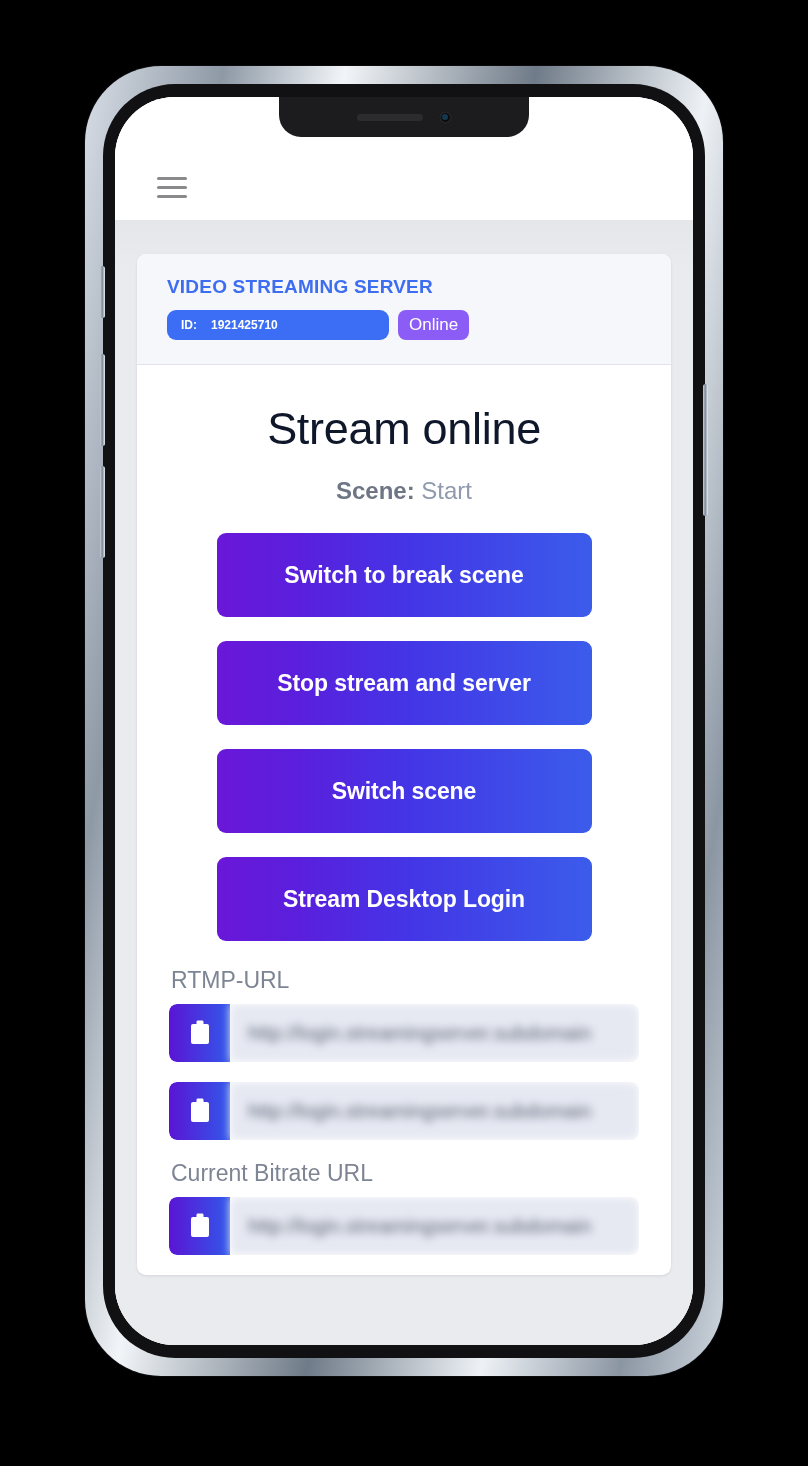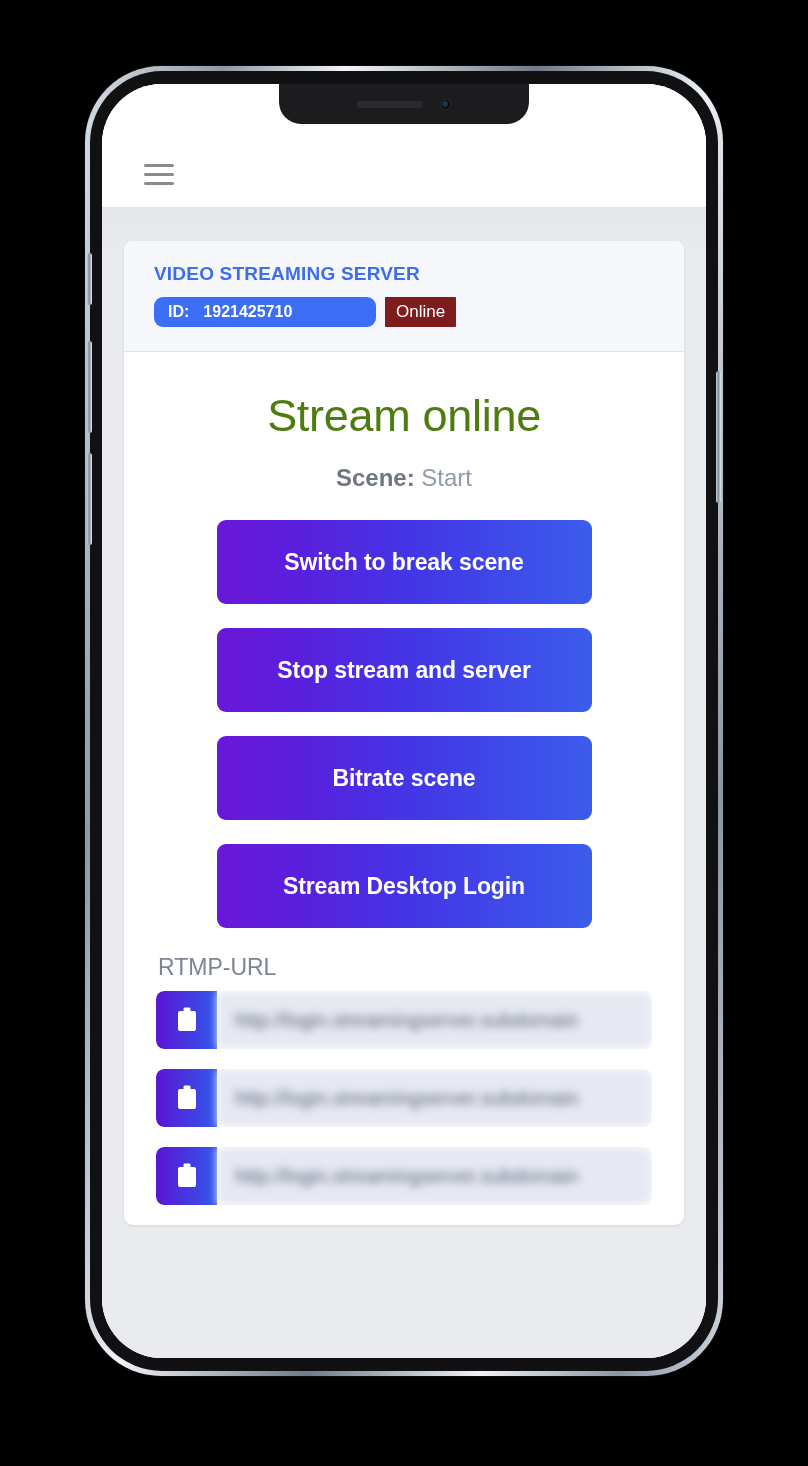--- a/index.html
+++ b/index.html
@@ -18,21 +18,21 @@
 
   
   #phone-frame {
     position: absolute;
     left: 85px;
     top: 66px;
     width: 638px;
     height: 1310px;
     border-radius: 76px;
     background: linear-gradient(100deg,#d8dee6 0%, #8e99a6 16%, #f2f5f8 30%, #6f7b88 52%, #eef2f6 72%, #8b96a3 88%, #cfd7df 100%);
-    padding: 5px;
+    padding: 18px;
     box-sizing: border-box;
     box-shadow: 0 0 0 1px #0b0b0d;
   }
   #phone-body {
     width: 100%;
     height: 100%;
     border-radius: 72px;
     background: #111113;
     box-sizing: border-box;
     padding: 13px 12px;
@@ -164,43 +164,43 @@
   #id-pill {
     background: #3b6ef5;
     color: #ffffff;
     border-radius: 9px;
     height: 30px;
     min-width: 222px;
     box-sizing: border-box;
     display: flex;
     align-items: center;
     padding: 0 14px;
-    font-size: 16px;
+    font-size: 12px;
     font-weight: bold;
     gap: 14px;
   }
   #status-badge {
-    background: #7f1d1d;
+    background: #8b5cf6;
     color: #ffffff;
-    border-radius: 1px;
+    border-radius: 8px;
     height: 30px;
     box-sizing: border-box;
     display: flex;
     align-items: center;
     padding: 0 11px;
     font-size: 17px;
     font-weight: 500;
   }
 
   .card-body {
     padding: 30px 32px 0 32px;
   }
   #stream-state {
     text-align: center;
-    color: #4d7c0f;
+    color: #0f172a;
     font-size: 45px;
     font-weight: 500;
     margin: 8px 0 0 0;
     letter-spacing: -.3px;
   }
   #scene-line {
     text-align: center;
     font-size: 24px;
     margin: 22px 0 0 0;
   }
@@ -320,21 +320,21 @@
               <div id="stream-state">Stream online</div>
 
               <div id="scene-line">
                 <span id="scene-label">Scene:</span>
                 <span id="scene-value">Start</span>
               </div>
 
               <div id="action-buttons">
                 <button class="gradient-button">Switch to break scene</button>
                 <button class="gradient-button">Stop stream and server</button>
-                <button class="gradient-button">Bitrate scene</button>
+                <button class="gradient-button">Switch scene</button>
                 <button class="gradient-button">Stream Desktop Login</button>
               </div>
 
               <div id="url-fields">
 
                 <div class="field-label">RTMP-URL</div>
                 <div class="field-row">
                   <button class="copy-button">
                     <svg width="24" height="26" viewBox="0 0 24 26">
                       <rect x="3" y="4" width="18" height="20" rx="2" fill="#ffffff"></rect>
@@ -347,20 +347,21 @@
                 <div class="field-row">
                   <button class="copy-button">
                     <svg width="24" height="26" viewBox="0 0 24 26">
                       <rect x="3" y="4" width="18" height="20" rx="2" fill="#ffffff"></rect>
                       <rect x="8.5" y="0.5" width="7" height="6" rx="1.4" fill="#ffffff"></rect>
                     </svg>
                   </button>
                   <input class="field-input" type="text" readonly="" value="http://login.streamingserver.subdomain" style="">
                 </div>
 
+                <div class="field-label">Current Bitrate URL</div>
                 <div class="field-row">
                   <button class="copy-button">
                     <svg width="24" height="26" viewBox="0 0 24 26">
                       <rect x="3" y="4" width="18" height="20" rx="2" fill="#ffffff"></rect>
                       <rect x="8.5" y="0.5" width="7" height="6" rx="1.4" fill="#ffffff"></rect>
                     </svg>
                   </button>
                   <input class="field-input" type="text" readonly="" value="http://login.streamingserver.subdomain" style="">
                 </div>
 

